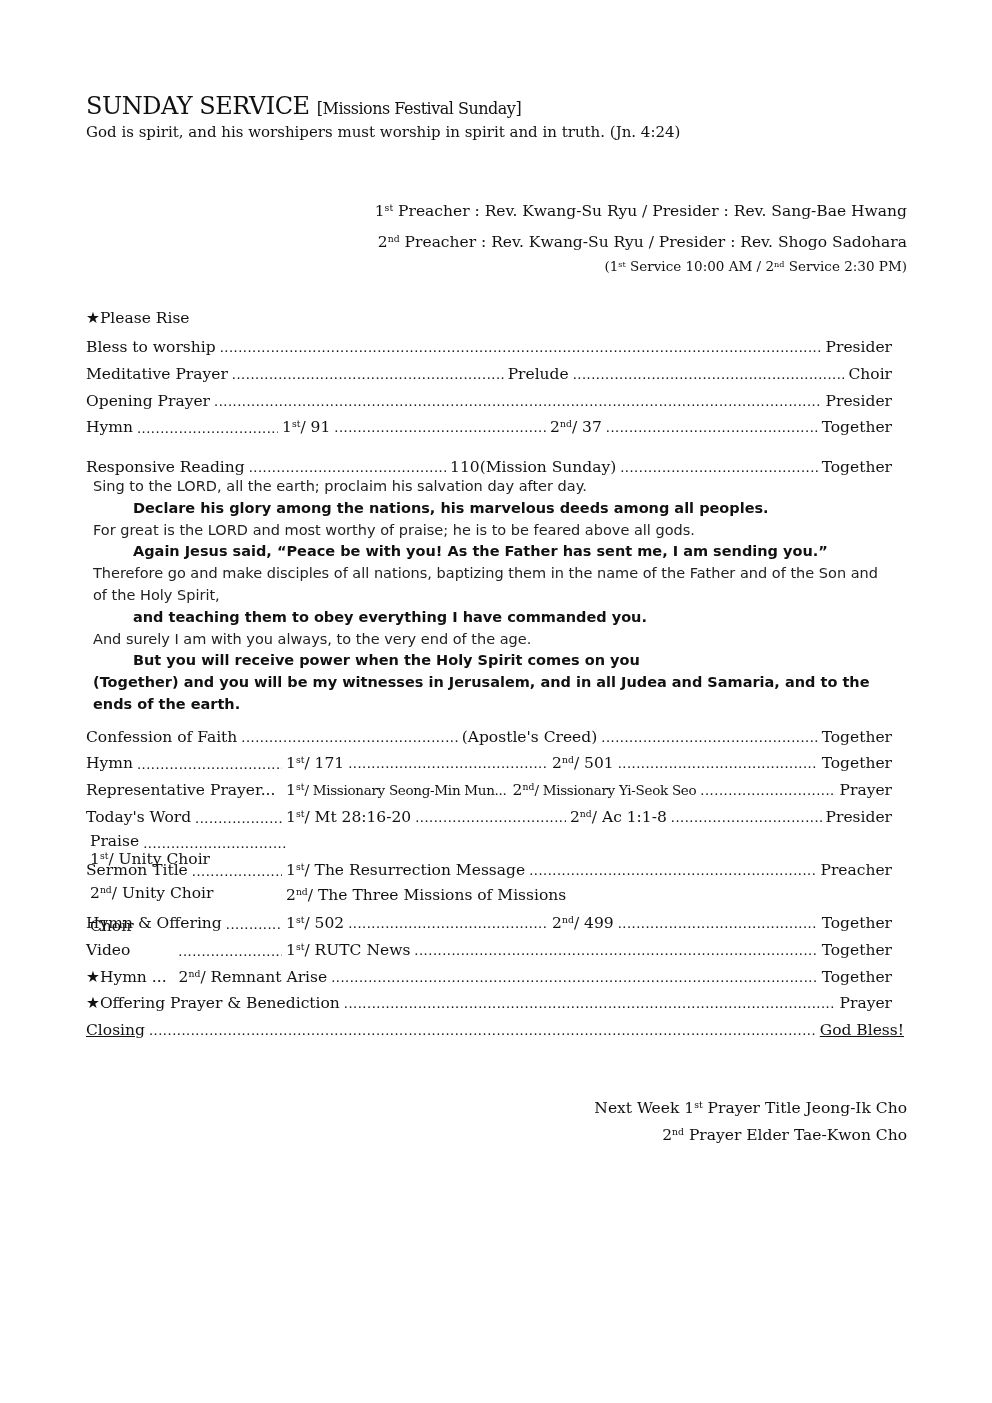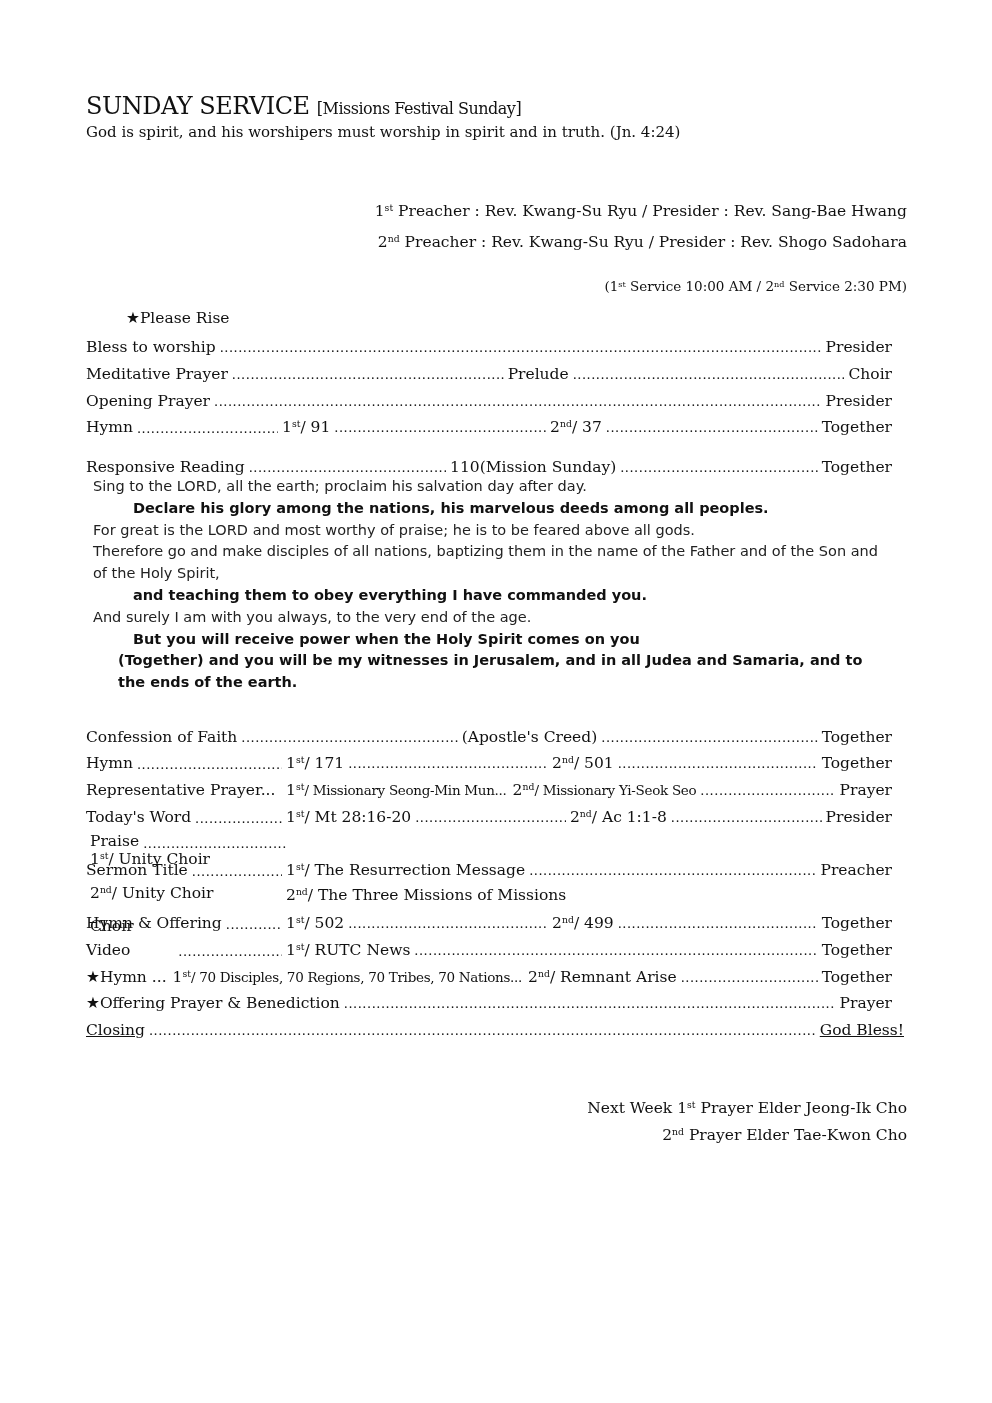--- a/index.html
+++ b/index.html
@@ -26,42 +26,42 @@
     }
     .row .fixed { flex: 0 0 auto; }
     .row .cond { font-size: 13.5px; letter-spacing: -0.3px; }
 
     .reading {
       position: absolute; left: 93px; width: 800px;
       font-family: "DejaVu Sans", "Liberation Sans", sans-serif; font-size: 14.5px; line-height: 21.8px;
     }
     .reading .leader { color: #222; }
     .reading .people { font-weight: bold; padding-left: 40px; }
-    .reading .together { font-weight: bold; margin-left: 25px; }
+    .reading .together { font-weight: bold; }
   </style>
 </head>
 <body>
 
 <div class="abs title">
   <span>SUNDAY SERVICE</span>
   <span class="sub">[Missions Festival Sunday]</span>
 </div>
 <div class="abs verse">God is spirit, and his worshipers must worship in spirit and in truth. (Jn. 4:24)</div>
 
 <div class="abs right" style="top:202px;">
   <span>1</span><sup>st</sup><span> Preacher : Rev. Kwang-Su Ryu / Presider : Rev. Sang-Bae Hwang</span>
 </div>
 <div class="abs right" style="top:233px;">
   <span>2</span><sup>nd</sup><span> Preacher : Rev. Kwang-Su Ryu / Presider : Rev. Shogo Sadohara</span>
 </div>
-<div class="abs right small" style="top:278px;">
+<div class="abs right small" style="top:258px;">
   <span>(1</span><sup>st</sup><span> Service 10:00 AM / 2</span><sup>nd</sup><span> Service 2:30 PM)</span>
 </div>
 
-<div class="row" style="top:309px;margin-left:40px;">
+<div class="row" style="top:309px;">
   <span class="fixed">★Please Rise</span>
 </div>
 
 <div class="row" style="top:336px;">
   <span class="fixed">Bless to worship</span>
   <span class="lead"></span>
   <span class="fixed">Presider</span>
 </div>
 
 <div class="row" style="top:363px;">
@@ -95,20 +95,21 @@
   <span class="lead"></span>
   <span class="fixed">110(Mission Sunday)</span>
   <span class="lead"></span>
   <span class="fixed">Together</span>
 </div>
 
 <div class="reading" style="top:476px;">
   <div class="leader">Sing to the LORD, all the earth; proclaim his salvation day after day.</div>
   <div class="people">Declare his glory among the nations, his marvelous deeds among all peoples.</div>
   <div class="leader">For great is the LORD and most worthy of praise; he is to be feared above all gods.</div>
+  <div class="people">Again Jesus said, “Peace be with you! As the Father has sent me, I am sending you.”</div>
   <div class="leader">Therefore go and make disciples of all nations, baptizing them in the name of the Father and of the Son and of the Holy Spirit,</div>
   <div class="people">and teaching them to obey everything I have commanded you.</div>
   <div class="leader">And surely I am with you always, to the very end of the age.</div>
   <div class="people">But you will receive power when the Holy Spirit comes on you</div>
   <div class="together">(Together) and you will be my witnesses in Jerusalem, and in all Judea and Samaria, and to the ends of the earth.</div>
 </div>
 
 <div class="row" style="top:726px;">
   <span class="fixed">Confession of Faith</span>
   <span class="lead"></span>
@@ -193,37 +194,36 @@
       <span>Video</span>
       <span class="lead"></span>
     </span>
   <span class="fixed"><span>1</span><sup>st</sup><span>/ RUTC News</span></span>
   <span class="lead"></span>
   <span class="fixed">Together</span>
 </div>
 
 <div class="row" style="top:966px;">
   <span class="fixed" style="margin-right:6px;">★Hymn ...</span>
-  <span class="fixed"><span>1</span><sup>st</sup><span class="cond">/ 70 Disciples, 70 Regions, 70 Tribes, 70 Nations...</span></span>
   <span style="width:6px;display:inline-block;"></span>
   <span class="fixed"><span>2</span><sup>nd</sup><span>/ Remnant Arise</span></span>
   <span class="lead"></span>
   <span class="fixed">Together</span>
 </div>
 
 <div class="row" style="top:992px;">
   <span class="fixed">★Offering Prayer &amp; Benediction</span>
   <span class="lead"></span>
   <span class="fixed">Prayer</span>
 </div>
 
 <div class="row" style="top:1019px; width:818px;text-decoration:underline;">
   <span class="fixed">Closing</span>
   <span class="lead"></span>
   <span class="fixed">God Bless!</span>
 </div>
 
 <div class="abs right" style="top:1099px;">
-  <span>Next Week 1</span><sup>st</sup><span> Prayer Elder Jeong-Ik Cho</span>
+  <span>Next Week 1</span><sup>st</sup><span> Prayer Title Jeong-Ik Cho</span>
 </div>
 <div class="abs right" style="top:1126px;">
   <span>2</span><sup>nd</sup><span> Prayer Elder Tae-Kwon Cho</span>
 </div>
 
 </body></html>

